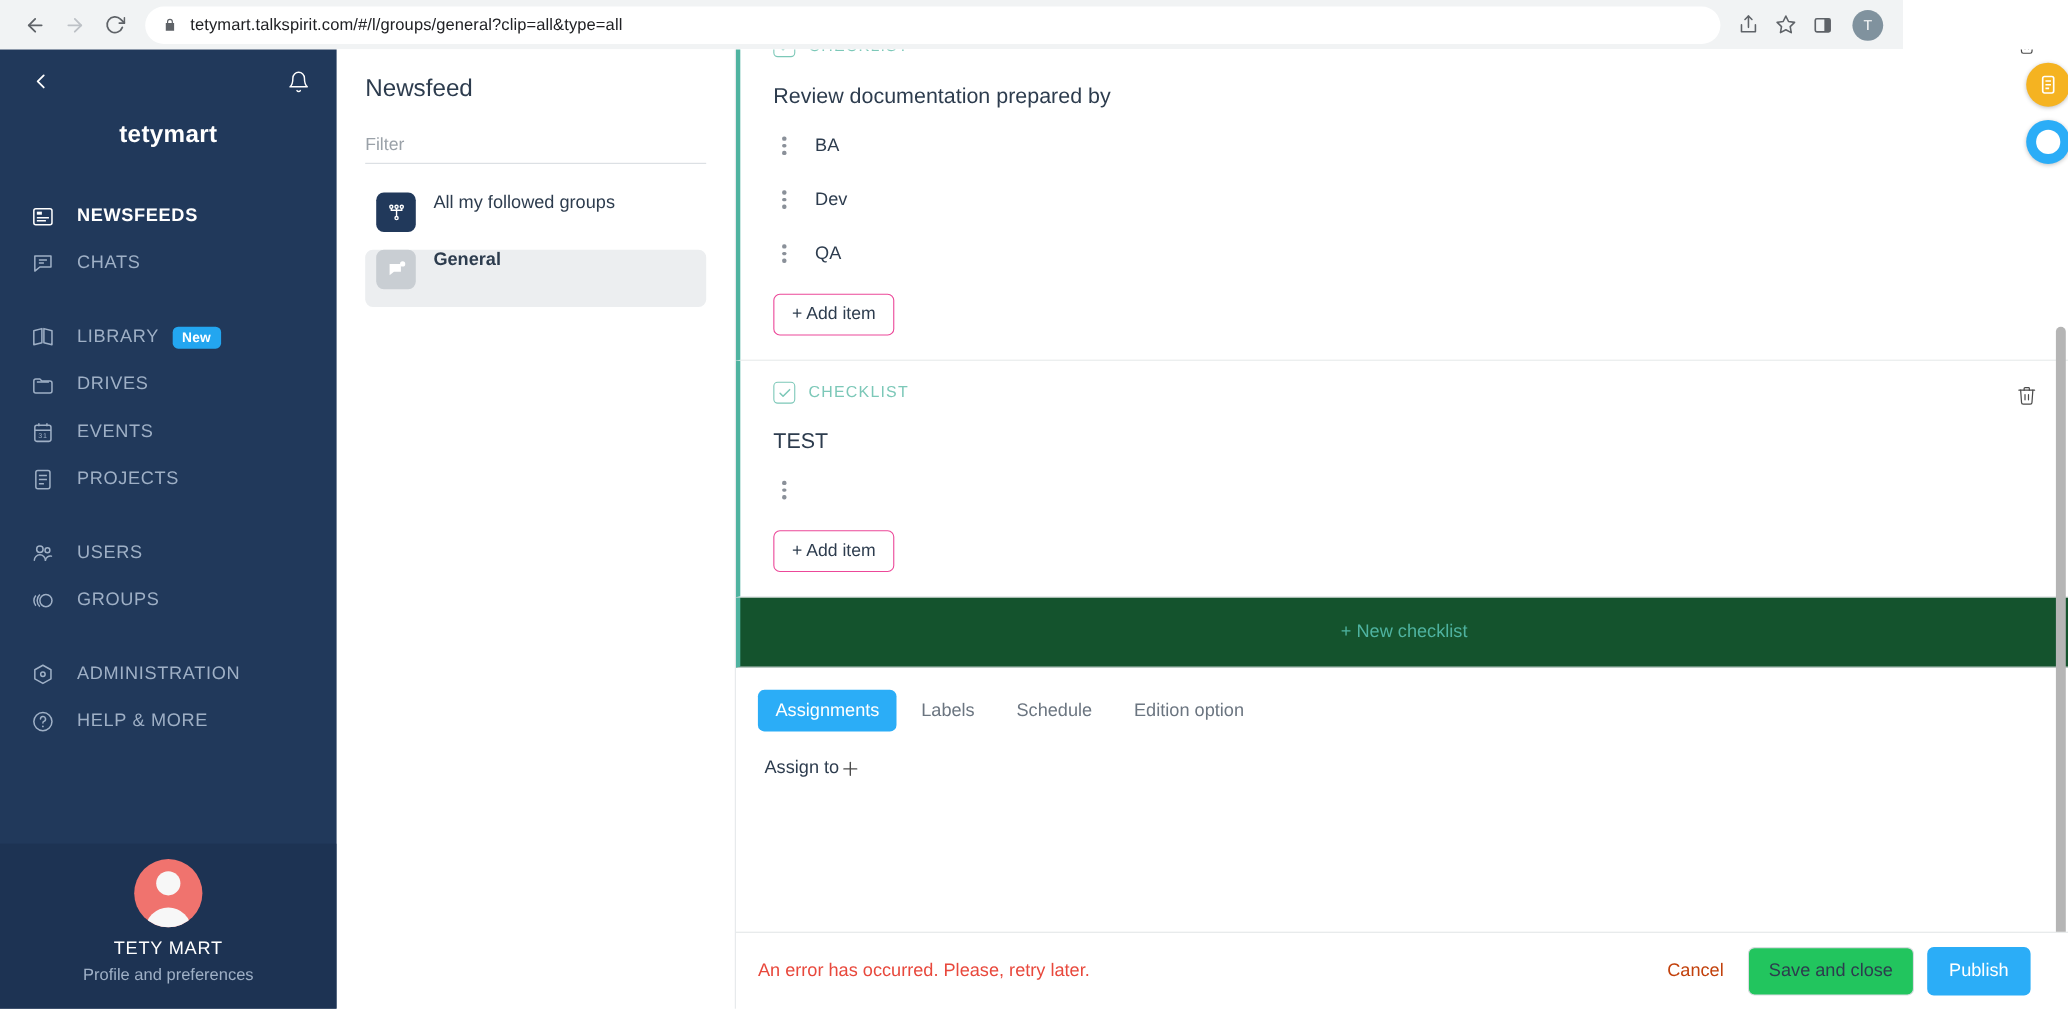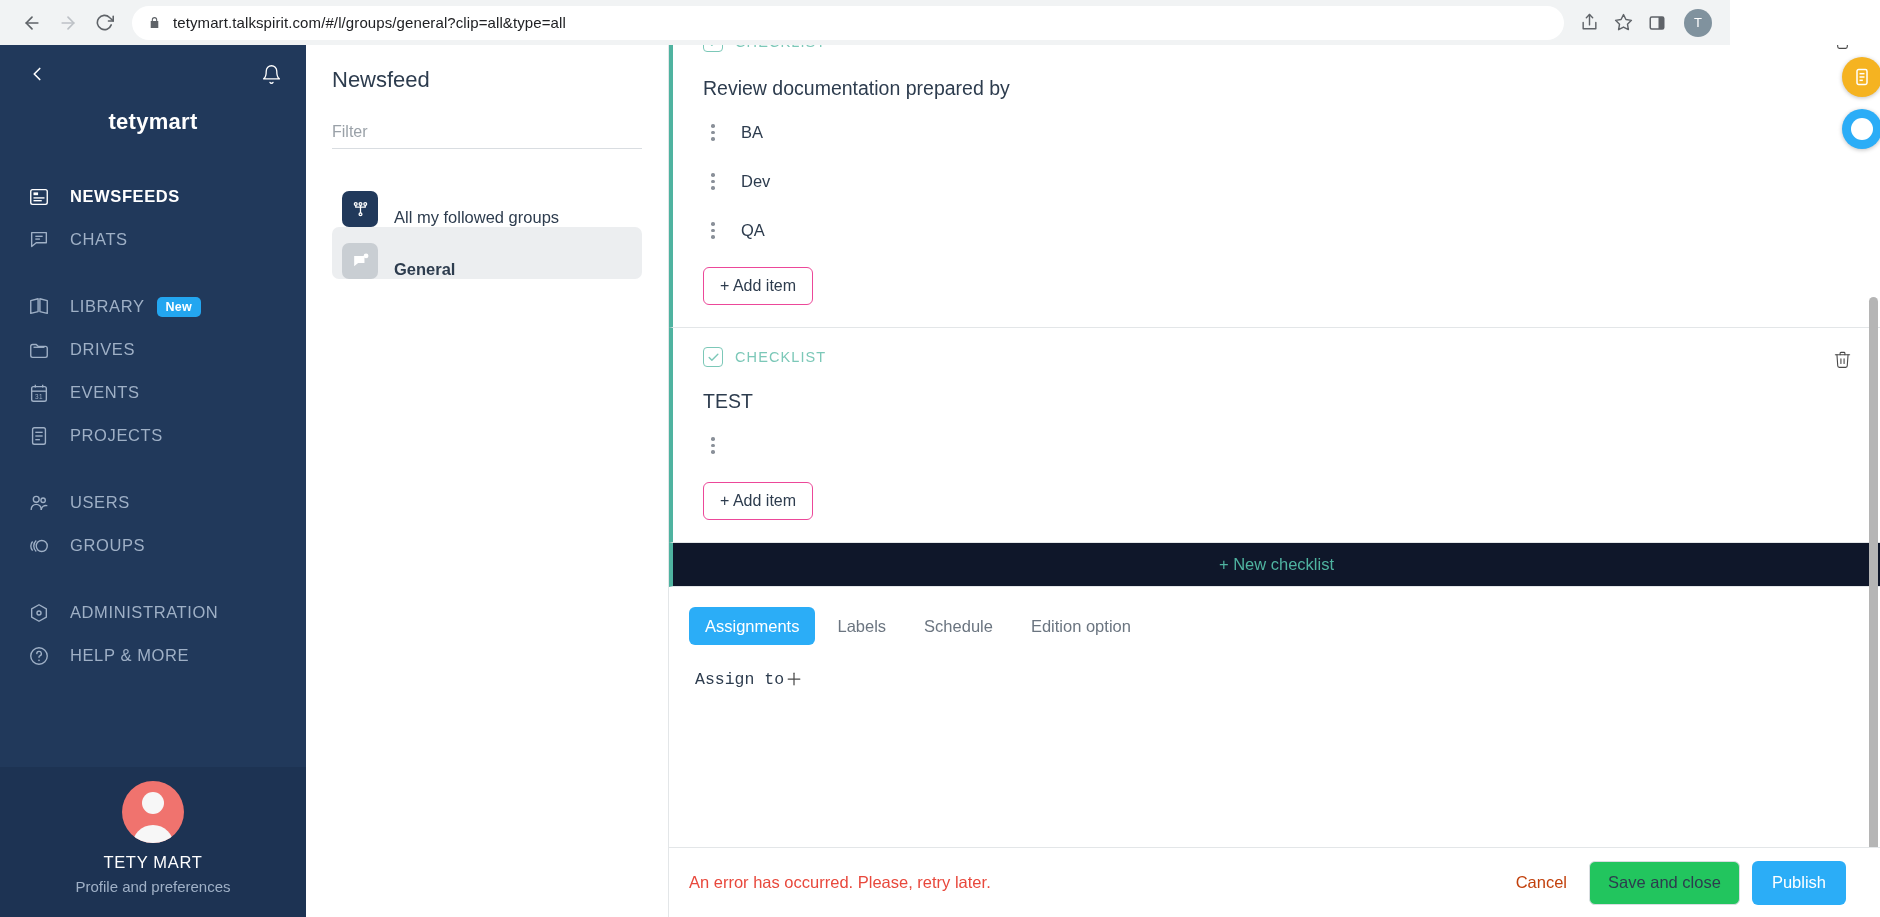--- a/index.html
+++ b/index.html
@@ -148,21 +148,21 @@
     width: 100%; height: 34px;
     border: none; border-bottom: 1px solid #d9dde1;
     font-size: 16px; color: #333;
     font-family: "Liberation Sans", sans-serif;
     outline: none;
     background: transparent;
   }
   .feed-filter::placeholder { color: #9aa1a8; }
   .feed-list { margin-top: 26px; }
   .feed-item {
-    display: flex; align-items: flex-end;
+    display: flex; align-items: flex-start;
     height: 52px;
     border-radius: 7px;
     padding: 0 10px;
     font-size: 16.5px;
     color: #2d3c4e;
   }
   .feed-item.selected { background: #eceef0; font-weight: bold; }
   .fi-ico {
     width: 36px; height: 36px; flex: 0 0 36px;
     border-radius: 7px;
@@ -237,45 +237,44 @@
     height: 38px; padding: 0 16px;
     border: 1px solid #ec4899; border-radius: 6px;
     background: #ffffff;
     font-size: 16px; color: #2d3c4e;
     font-family: "Liberation Sans", sans-serif;
     margin: 8px 0 22px 0;
     cursor: pointer;
   }
   .new-checklist-bar {
     border-left: 4px solid #4fb3a0;
-    background: #0f172a;
-    height: 44px;
+    background: #14532d;
+    height: 64px;
     display: flex; align-items: center; justify-content: center;
     color: #4fb3a0;
     font-size: 16.5px;
     border-bottom: 1px solid #e3e6e8;
     cursor: pointer;
   }
 
   .tabs-row {
     display: flex; align-items: center; gap: 6px;
     padding: 20px 26px 0 20px;
   }
   .tab {
     height: 38px; padding: 0 16px;
     display: flex; align-items: center;
     border-radius: 6px;
     font-size: 16.5px; color: #6b7580;
     cursor: pointer;
   }
   .tab.active { background: #2badf7; color: #ffffff; }
   .assign-row {
-    display: flex; align-items: flex-end;
+    display: flex; align-items: flex-start;
     padding: 24px 26px 0 26px;
-    font-family: Liberation Mono, monospace;
   }
   .assign-label { font-size: 16.5px; color: #2d3c4e; }
   .assign-plus { color: #4a4a4a; display: flex; cursor: pointer; }
 
   .footer {
     flex: 0 0 auto;
     border-top: 1px solid #e3e6e8;
     height: 70px;
     display: flex; align-items: center;
     padding: 0 34px 0 20px;

